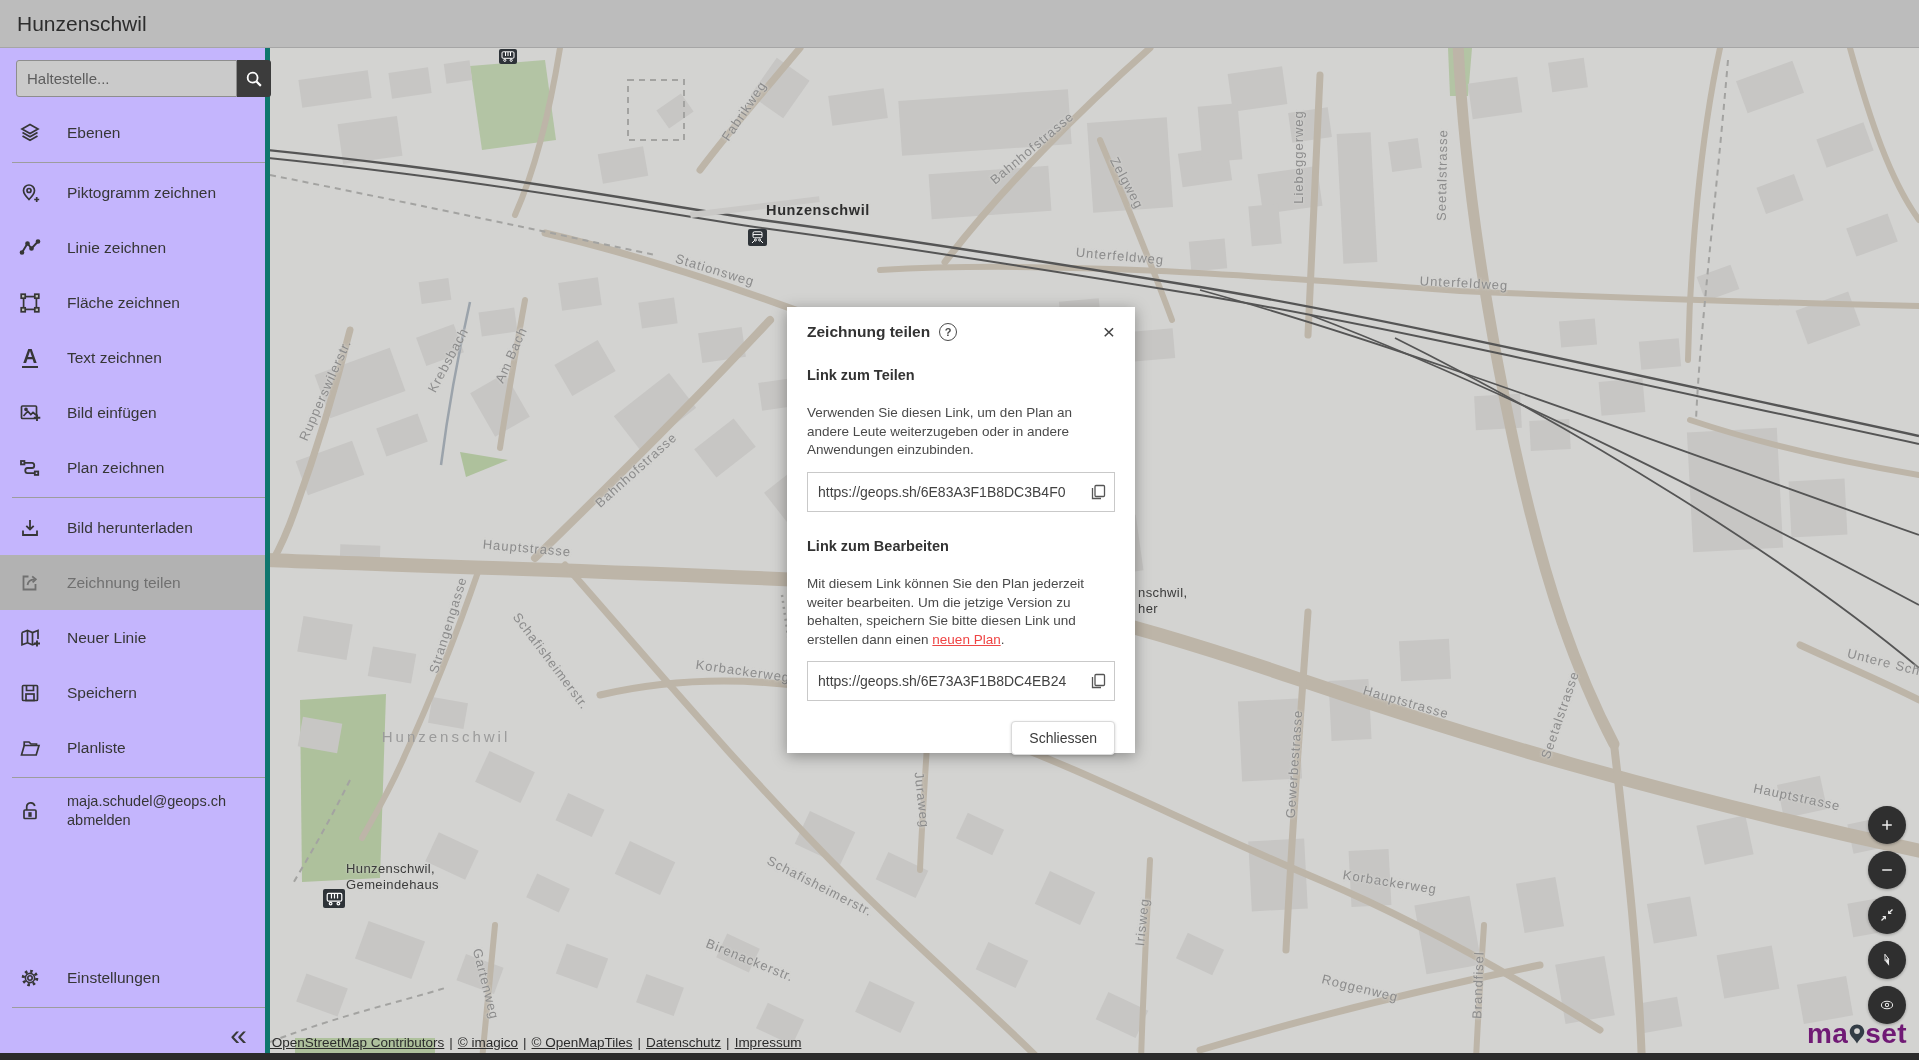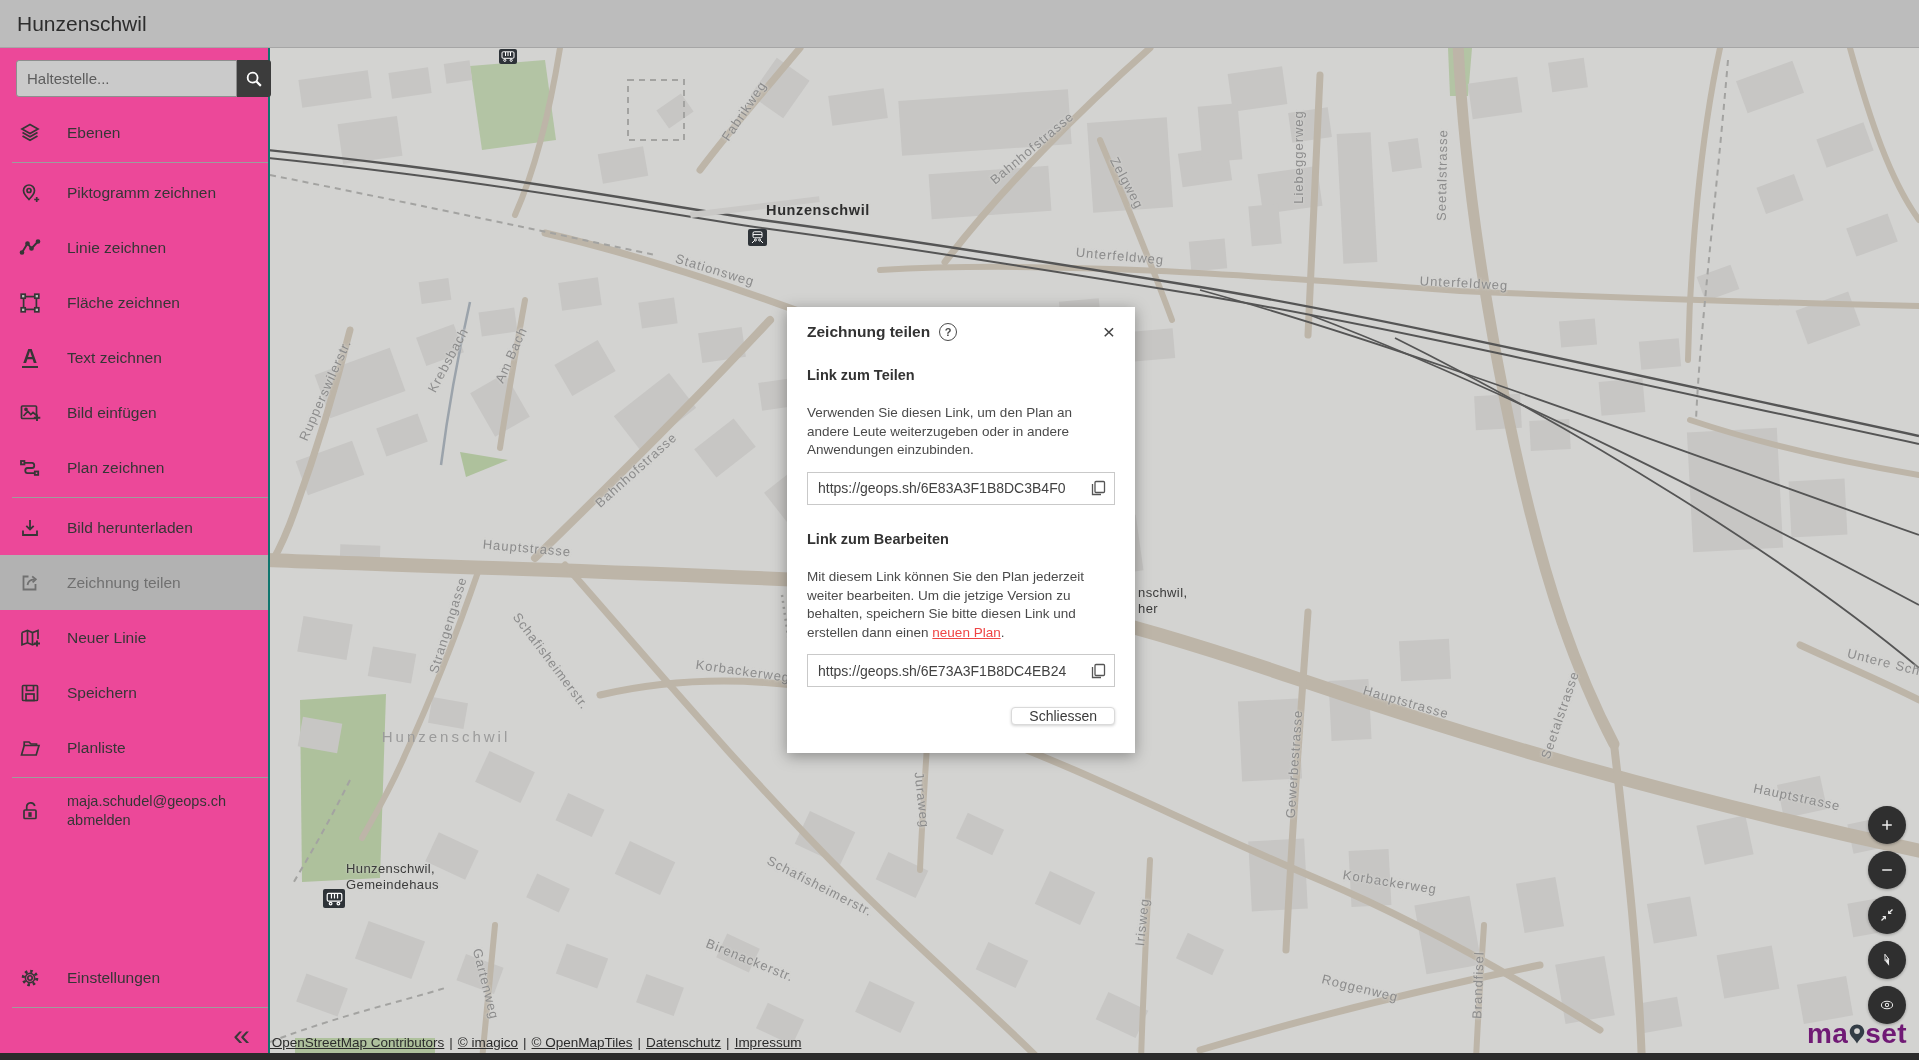--- a/index.html
+++ b/index.html
@@ -21,22 +21,22 @@
     border-bottom:1px solid #a6a6a6;z-index:10;display:flex;align-items:center;}
   #page-title{font-size:21px;color:#2d2d2d;margin-left:17px;font-weight:400;}
   .brand{display:flex;align-items:flex-start;color:#701a75;font-weight:800;letter-spacing:.4px;}
   .brand .btxt{font-size:30px;line-height:30px;}
   .brand svg{margin:3px 0 0 1px;}
   #brand-top{position:absolute;right:16px;top:8px;}
   #brand-bottom{position:absolute;right:12px;bottom:12px;z-index:6;}
   #brand-bottom .btxt{font-size:28px;line-height:28px;}
 
   
-  #sidebar{position:absolute;left:0;top:48px;width:270px;height:1012px;background:#ec4899;
-    border-right:2px solid #0f766e;z-index:11;display:flex;flex-direction:column;}
+  #sidebar{position:absolute;left:0;top:48px;width:270px;height:1012px;background:#c4b5fd;
+    border-right:5px solid #0f766e;z-index:11;display:flex;flex-direction:column;}
   #search-row{display:flex;margin:12px 12px 8px 16px;height:37px;}
   #search-input{flex:1;height:37px;border:1px solid #8e8e8e;border-radius:3px 0 0 3px;background:#cacaca;
     padding:0 10px;font-size:15px;color:#3c3c3c;outline:none;}
   #search-input::placeholder{color:#5d5d5d;opacity:1;}
   #search-btn{width:40px;height:37px;background:#3c3c3c;border:none;border-radius:0 3px 3px 0;
     display:flex;align-items:center;justify-content:center;cursor:pointer;}
   .nav-item{height:55px;display:flex;align-items:center;padding-left:18px;gap:25px;color:#363636;cursor:pointer;}
   .nav-item .lbl{font-size:15.5px;}
   .nav-item.sel{background:#b2b2b2;color:#707070;}
   .nav-item svg{flex:0 0 24px;}
@@ -63,27 +63,27 @@
   #dialog{position:absolute;left:787px;top:307px;width:348px;height:446px;background:#fff;z-index:20;
     box-shadow:0 3px 14px rgba(0,0,0,.35);padding:16px 20px 14px 20px;color:#333;}
   .dlg-head{display:flex;align-items:center;}
   .dlg-title{font-size:15.5px;font-weight:bold;color:#333;}
   .help-circ{width:18px;height:18px;border:1.6px solid #4a4a4a;border-radius:50%;font-size:11px;font-weight:bold;
     display:flex;align-items:center;justify-content:center;margin-left:9px;color:#4a4a4a;cursor:pointer;}
   .dlg-close{margin-left:auto;font-size:21px;color:#444;cursor:pointer;line-height:18px;}
   .dlg-h4{font-size:14.5px;font-weight:bold;margin-top:26px;}
   .dlg-p{font-size:13.5px;color:#4a4a4a;line-height:1.38;margin-top:21px;}
   .dlg-p a{color:#ef4444;text-decoration:underline;cursor:pointer;}
-  .url-box{margin-top:12px;border:1px solid #c9c9c9;height:33px;display:flex;align-items:center;
+  .url-box{margin-top:12px;border:1px solid #c9c9c9;height:40px;display:flex;align-items:center;
     padding:0 8px 0 10px;cursor:text;}
   .url-text{flex:1;font-size:14px;color:#424242;white-space:nowrap;overflow:hidden;}
   .copy-btn{background:none;border:none;padding:0 0 0 6px;cursor:pointer;display:flex;align-items:center;}
   .dlg-actions{margin-top:20px;display:flex;justify-content:flex-end;}
   #close-btn{background:#fff;border:1px solid #dadada;border-radius:4px;box-shadow:0 1px 3px rgba(0,0,0,.18);
-    font-size:14px;color:#3a3a3a;padding:0 17px;cursor:pointer;font-family:"Liberation Sans",sans-serif;}
+    font-size:14px;color:#3a3a3a;padding:8px 17px;cursor:pointer;font-family:"Liberation Sans",sans-serif;}
 </style>
 </head>
 <body>
 
 <svg id="map-svg" width="1919" height="1060" viewBox="0 0 1919 1060">
   <rect x="0" y="0" width="1919" height="1060" fill="#d3d3d1"></rect>
 
   <g fill="#aec19c">
     <polygon points="300,700 386,694 380,878 302,882"></polygon>
     <polygon points="470,66 545,60 556,140 482,150" fill="#b3c4a4"></polygon>

